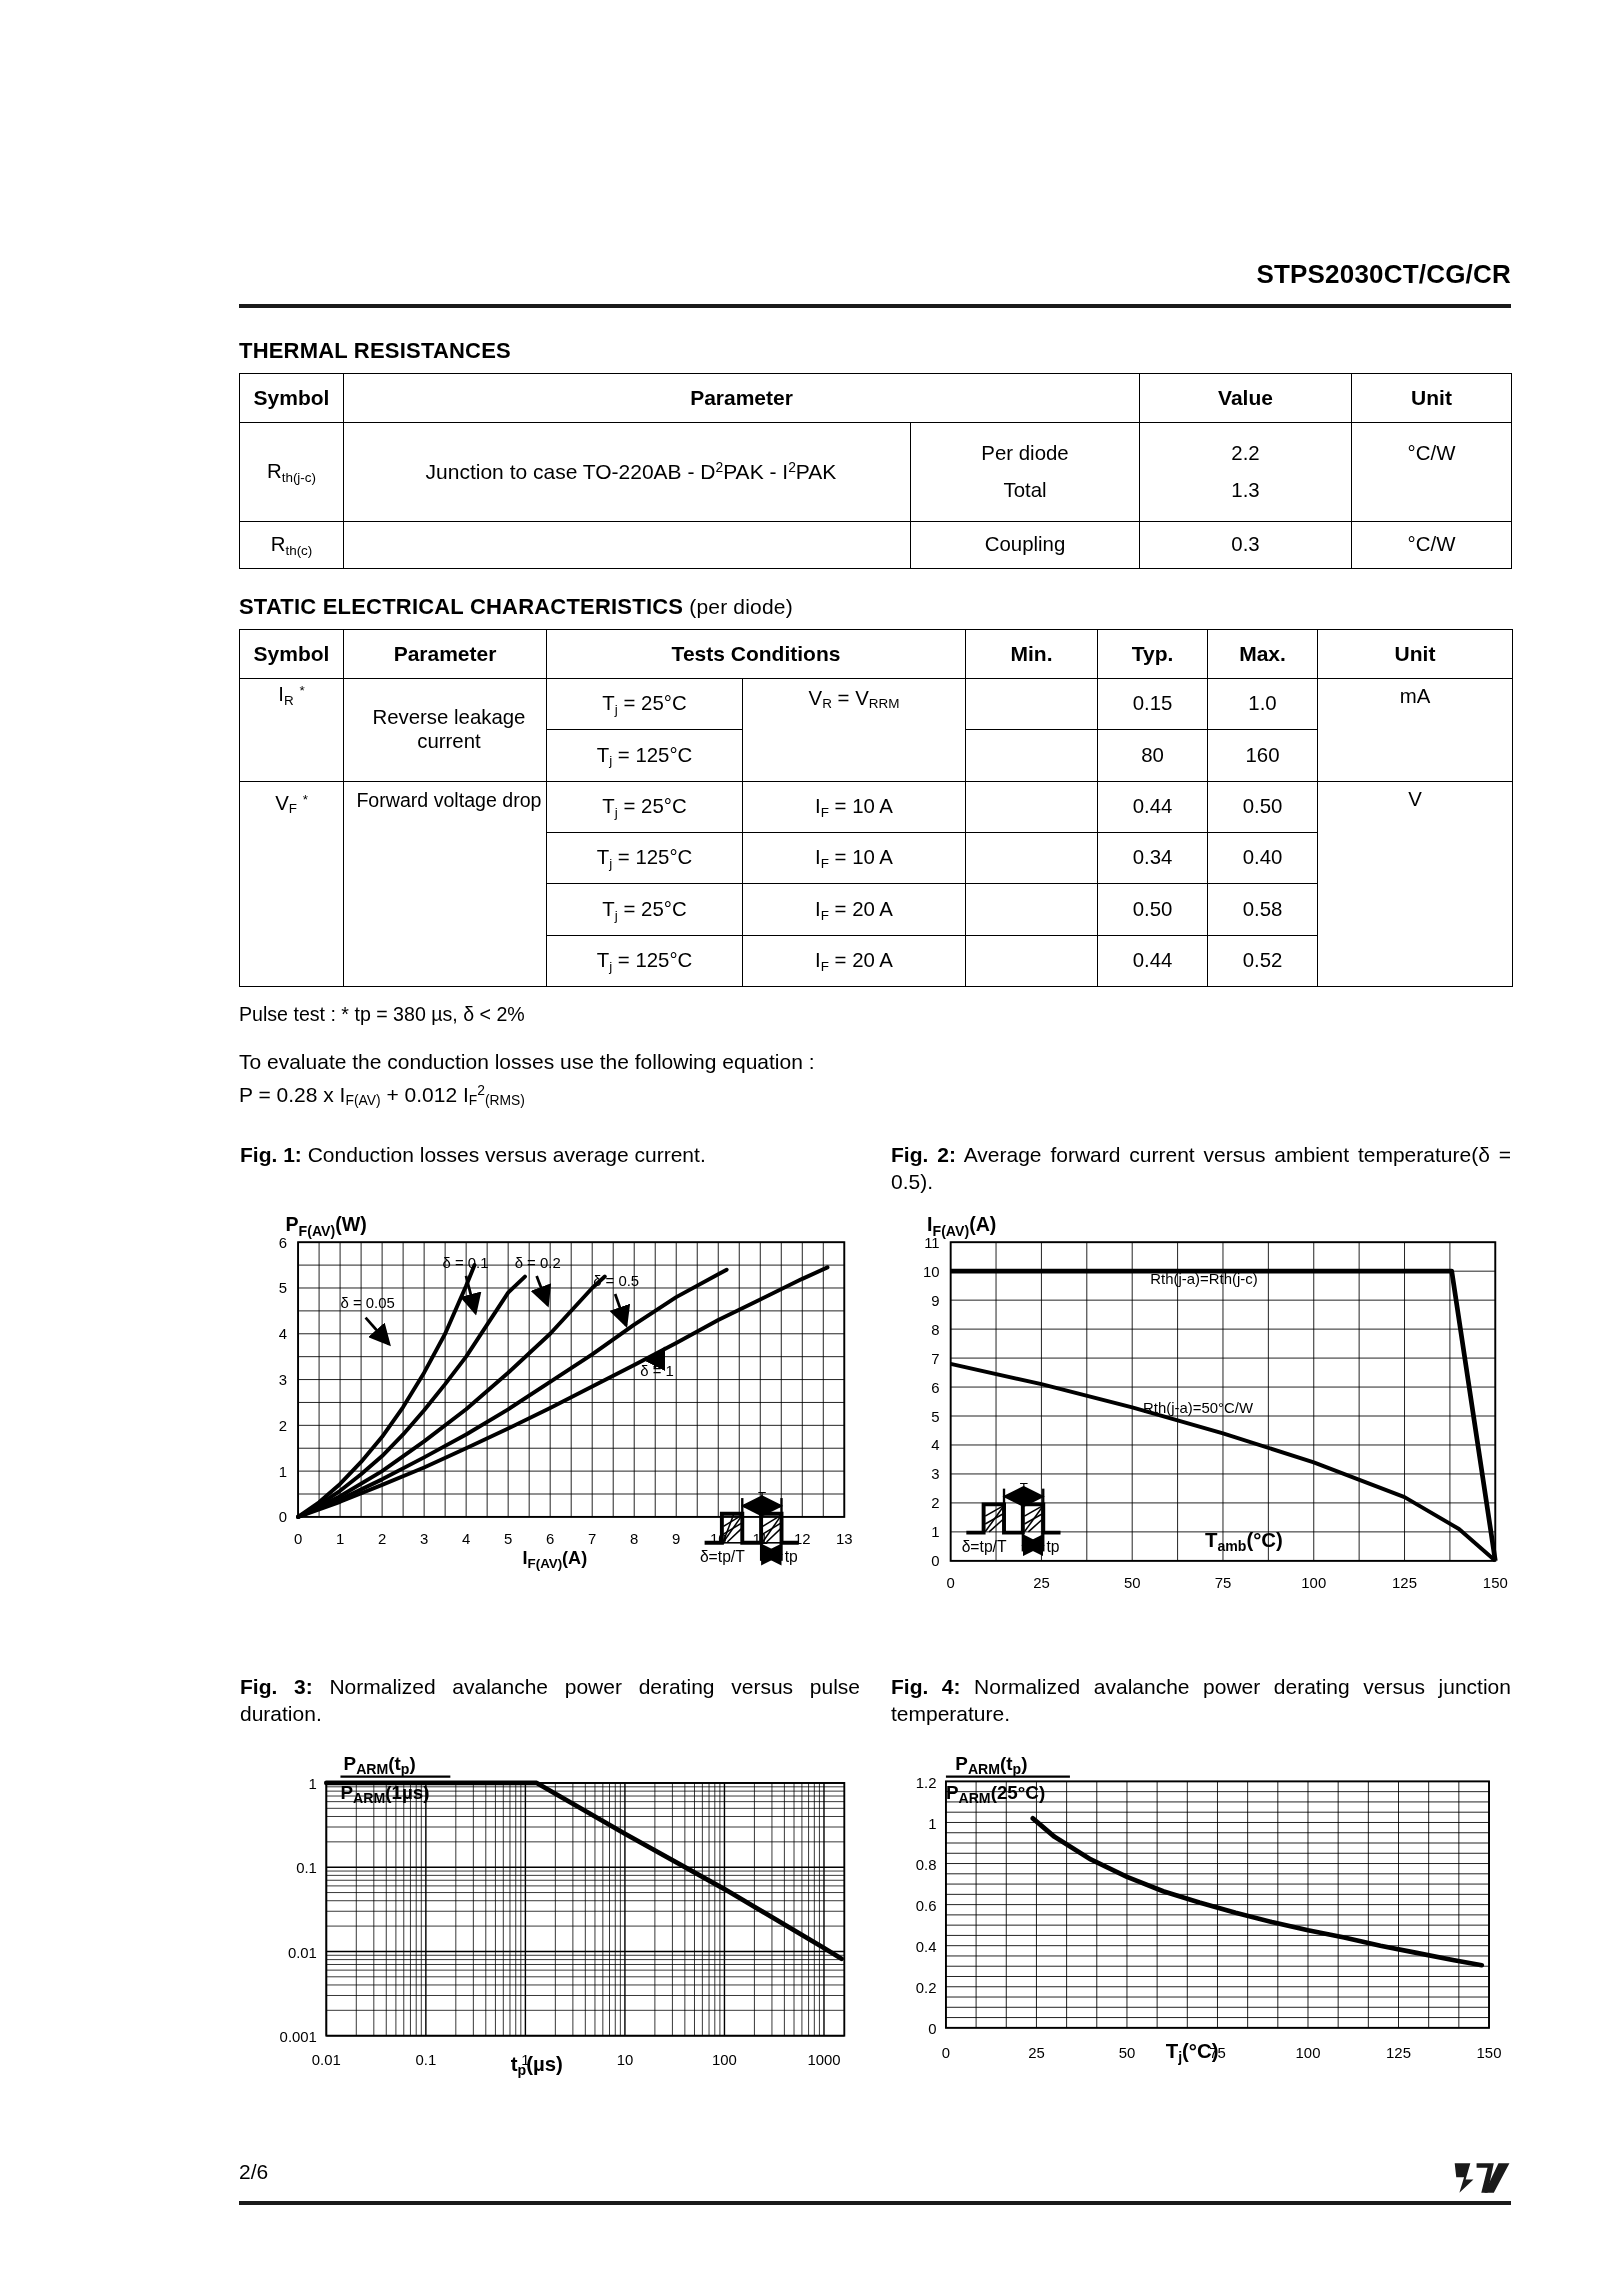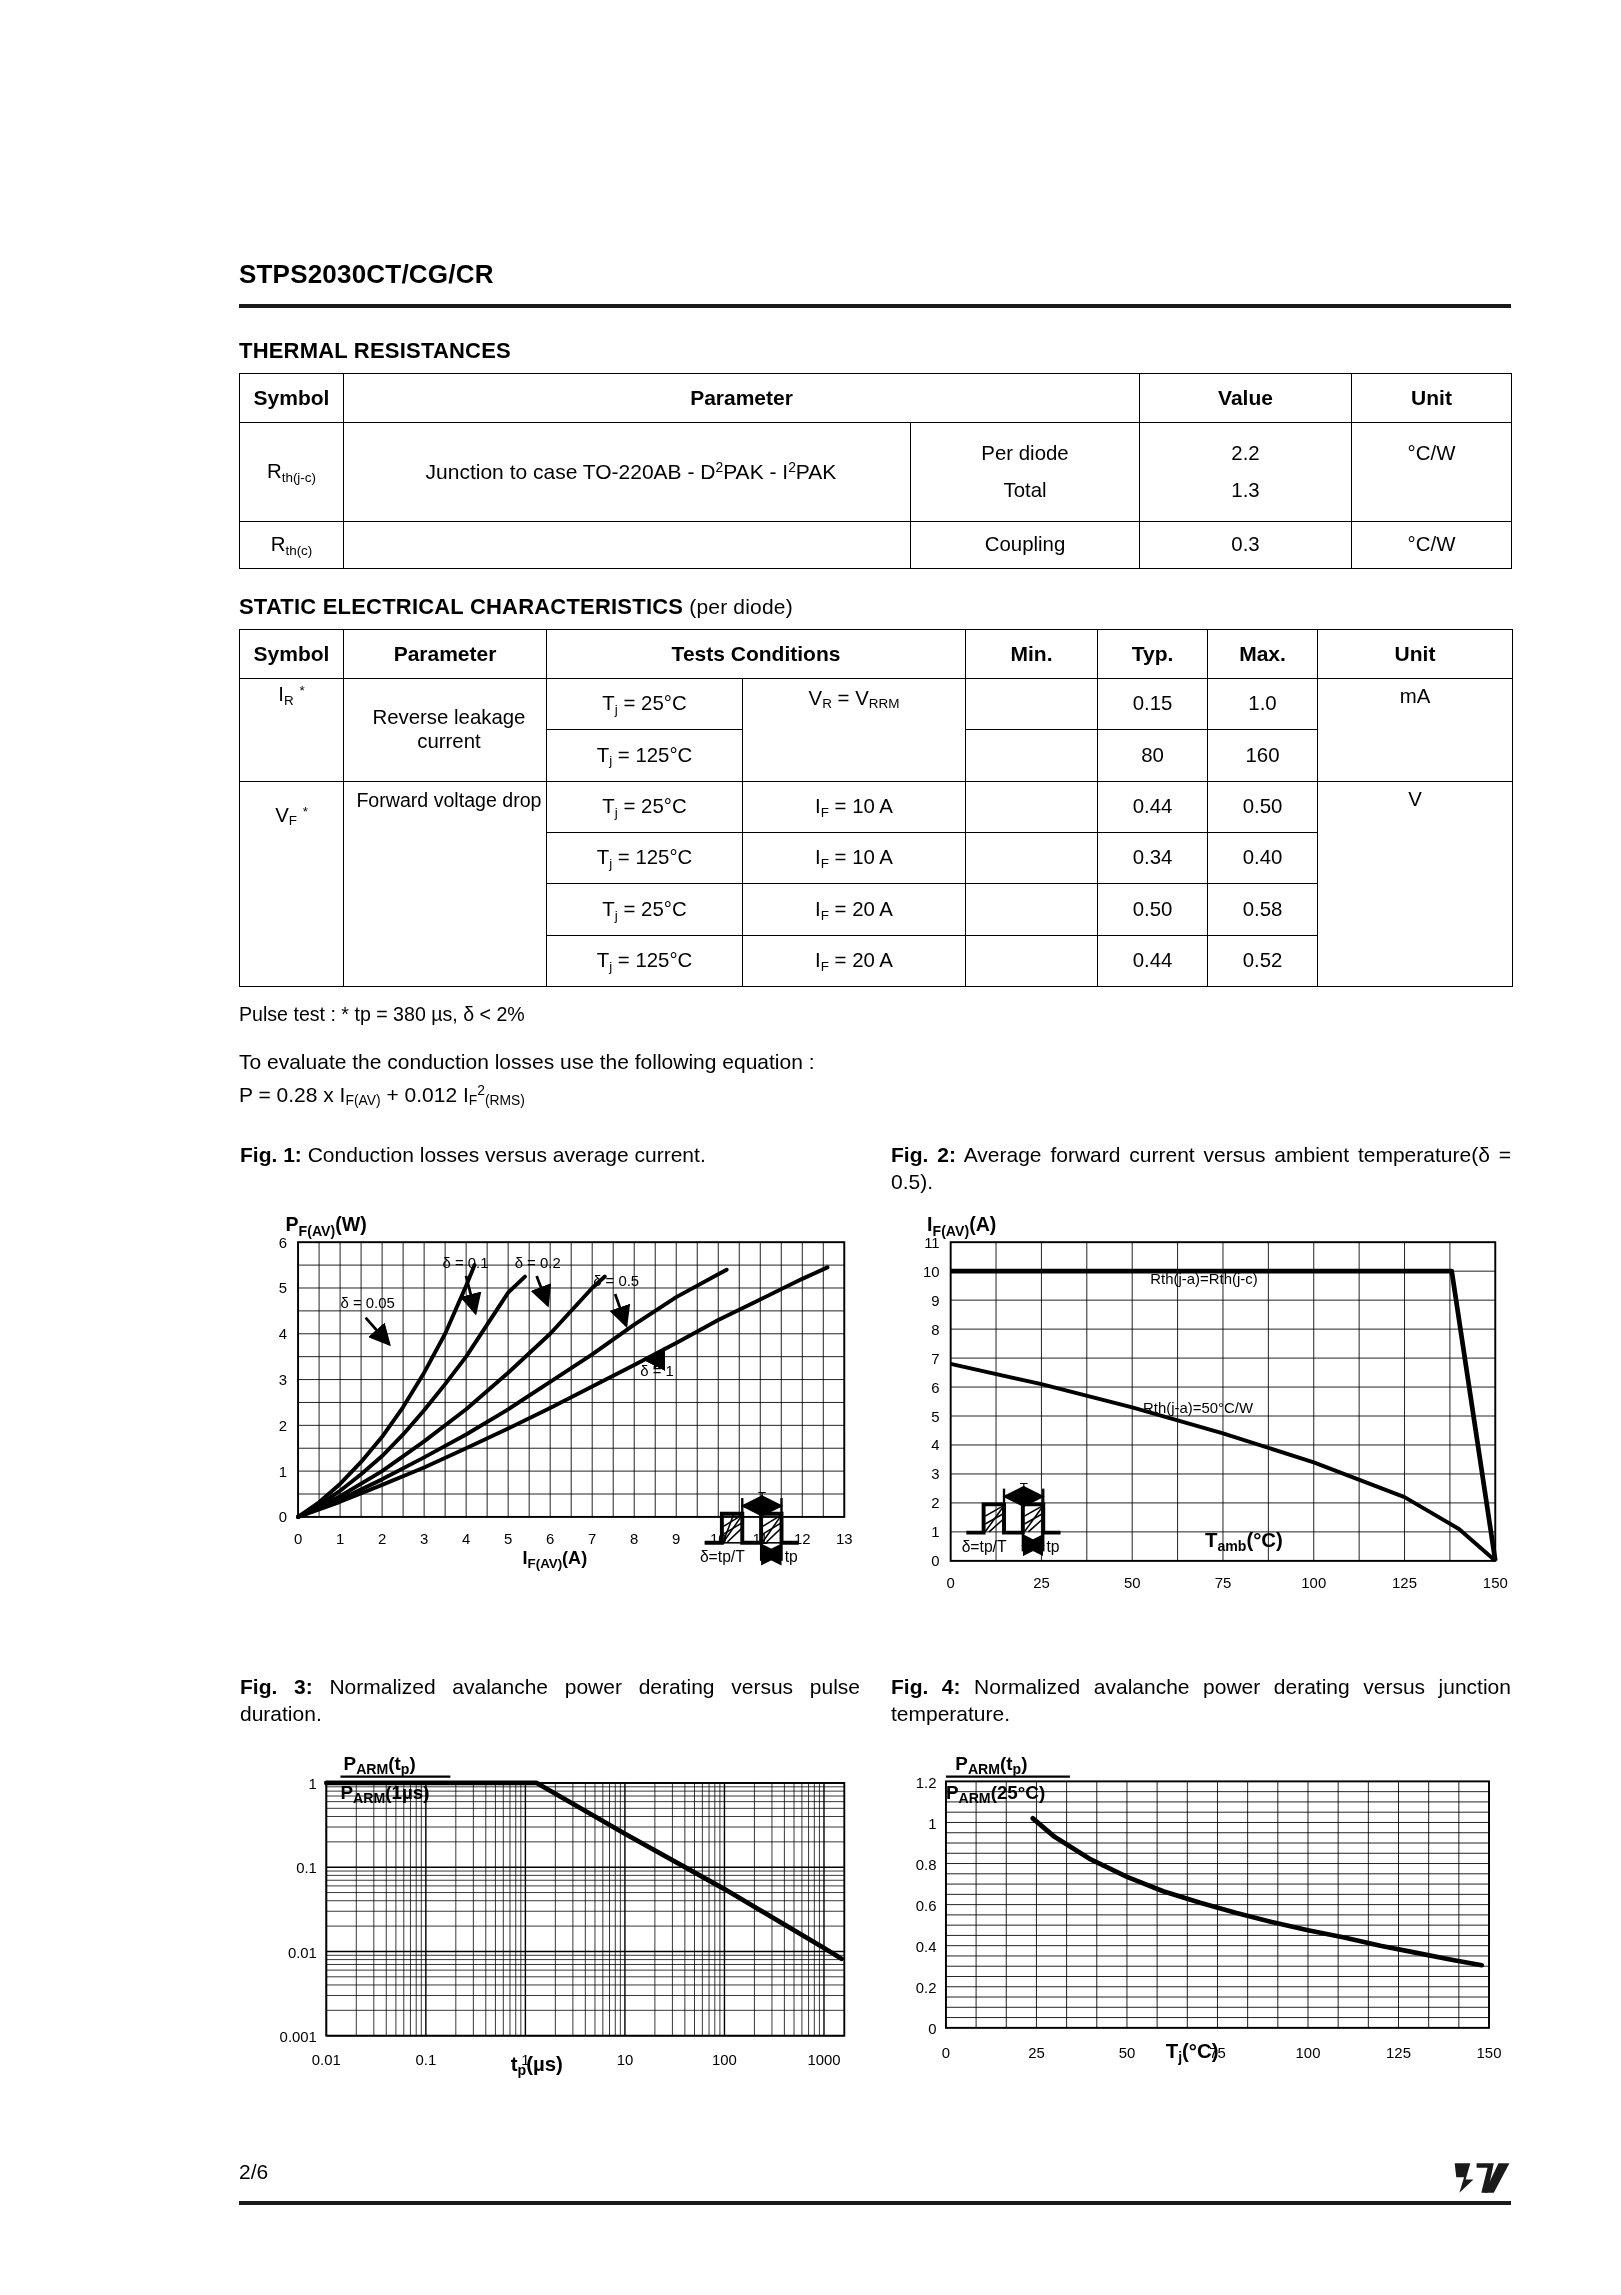--- a/index.html
+++ b/index.html
@@ -23,20 +23,21 @@
     left: 239px; top: 259px;
     width: 1272px;
   }
 
   
   .doc-title {
     font-size: 26px;
     font-weight: bold;
     letter-spacing: 0.2px;
     margin: 0 0 14px 0;
+    text-align: right;
   }
   .rule-top {
     height: 3.9px;
     background: #1a1a1a;
     width: 1272px;
     margin-bottom: 0;
   }
 
   
   .sect-head {
@@ -215,21 +216,21 @@
         <td rowspan="2" style="vertical-align:top;padding-top:6.3px">mA</td>
       </tr>
       <tr>
         <td style="height:41px">T<sub>j</sub> = 125°C</td>
         <td></td>
         <td>80</td>
         <td>160</td>
       </tr>
 
       <tr>
-        <td rowspan="4" style="vertical-align:top;padding-top:22px">
+        <td rowspan="4" style="vertical-align:top;padding-top:10px">
           V<sub>F</sub> <sup>*</sup>
         </td>
         <td rowspan="4" class="lal" style="vertical-align:top;padding-top:7.9px;font-size:19.6px">Forward voltage drop</td>
         <td style="height:41px">T<sub>j</sub> = 25°C</td>
         <td>I<sub>F</sub> =  10 A</td>
         <td></td>
         <td>0.44</td>
         <td>0.50</td>
         <td rowspan="4" style="vertical-align:top;padding-top:6.3px">V</td>
       </tr>

